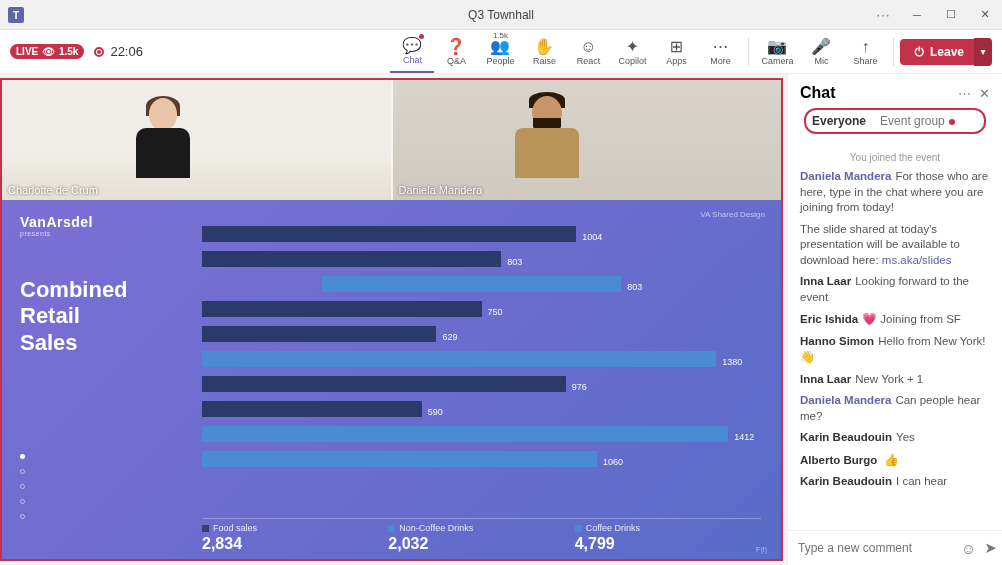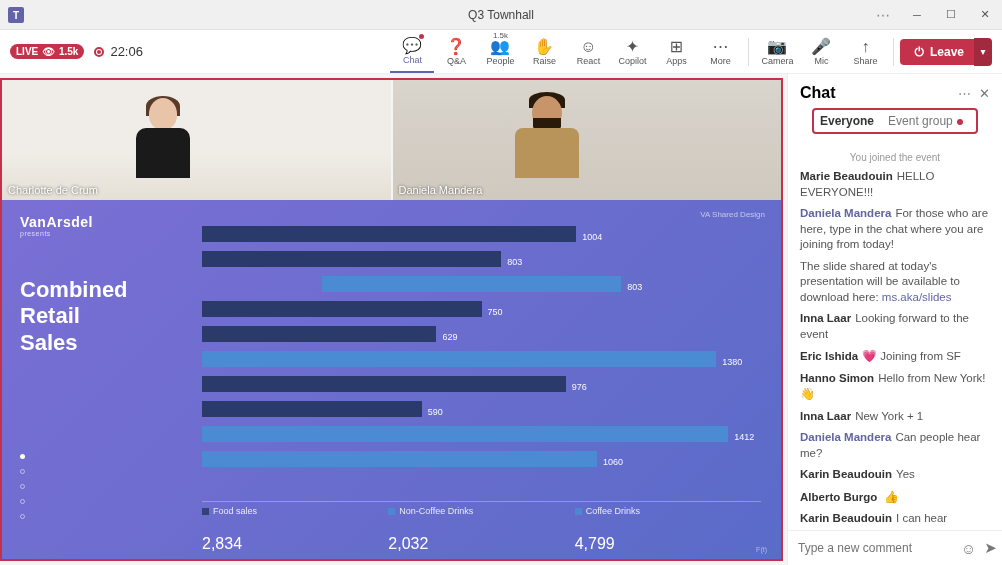--- a/index.html
+++ b/index.html
@@ -63,28 +63,28 @@
   .bar-row { display:flex; align-items:flex-end; height:22px; margin-bottom:3px; }
   .bar { height:16px; }
   .bar.dark { background:#2a3a6b; }
   .bar.light { background:#4a8bd4; }
   .bar-val { font-size:9px; margin-left:6px; opacity:0.95; }
   .chart-legend { position:absolute; left:200px; bottom:6px; right:20px; display:flex; border-top:1px solid rgba(255,255,255,0.3); padding-top:4px; }
   .legend-col { flex:1; }
   .legend-label { font-size:9px; opacity:0.85; display:flex; align-items:center; gap:4px; }
   .legend-label::before { content:''; width:7px; height:7px; background:#4a8bd4; display:inline-block; }
   .legend-label.dark::before { background:#2a3a6b; }
-  .legend-val { font-size:16px; font-weight:400; margin-top:19px; }
+  .legend-val { font-size:16px; font-weight:700; margin-top:2px; }
   .chart-side-label { position:absolute; right:-6px; bottom:0; font-size:7px; opacity:0.5; writing-mode:horizontal-tb; }
 
   .chat-panel { width: 215px; background: #fff; border-left: 1px solid #eee; display: flex; flex-direction: column; }
   .chat-header { padding: 10px 12px 6px; display:flex; align-items:center; }
   .chat-title { font-size: 16px; font-weight: 700; flex:1; }
   .chat-header .ico-btn { font-size:13px; color:#777; margin-left:8px; cursor:pointer; }
-  .chat-tabs-outline { border: 2px solid #c4314b; border-radius: 4px; margin: 0 24px 6px; padding: 4px 6px; display:flex; gap:14px; align-items:center; }
+  .chat-tabs-outline { border: 2px solid #c4314b; border-radius: 12px; margin: 0 16px 6px; padding: 4px 6px; display:flex; gap:14px; align-items:center; }
   .chat-tab { font-size: 12px; color: #777; cursor:pointer; position:relative; }
   .chat-tab.active { color: #333; font-weight:600; }
   .chat-tab .dot { width:6px; height:6px; background:#c4314b; border-radius:50%; display:inline-block; margin-left:4px; vertical-align:middle; }
   .chat-messages { flex:1; overflow:hidden; padding: 6px 12px; font-size: 11.5px; color:#555; }
   .sys-msg { text-align:center; color:#999; font-size:10px; margin: 6px 0; }
   .msg { margin-bottom: 6px; line-height:1.35; }
   .msg .author { font-weight:700; color:#333; margin-right:4px; }
   .msg .author.link { color:#6264a7; }
   .msg .body-link { color:#6264a7; }
   .msg .emoji { font-size:12px; }
@@ -284,21 +284,20 @@
       <span class="chat-title">Chat</span>
       <span class="ico-btn">⋯</span>
       <span class="ico-btn">✕</span>
     </div>
     <div class="chat-tabs-outline" id="chat-tabs">
         <span class="chat-tab active">Everyone</span>
         <span class="chat-tab">Event group<span class="dot"></span></span>
       </div>
     <div class="chat-messages" id="chat-msgs">
       <div class="sys-msg">You joined the event</div>
-    <div class="msg"><span class="author">Marie Beaudouin</span><span>HELLO EVERYONE!!!</span></div>
         <div class="msg"><span class="author link">Daniela Mandera</span><span>For those who are here, type in the chat where you are joining from today!</span></div>
         <div class="msg"><span>The slide shared at today's presentation will be available to download here: </span><span class="body-link">ms.aka/slides</span></div>
         <div class="msg"><span class="author">Inna Laar</span><span>Looking forward to the event</span></div>
         <div class="msg"><span class="author">Eric Ishida</span><span class="emoji">💗</span> <span>Joining from SF</span></div>
         <div class="msg"><span class="author">Hanno Simon</span><span>Hello from New York!</span> <span class="emoji">👋</span></div>
         <div class="msg"><span class="author">Inna Laar</span><span>New York + 1</span></div>
         <div class="msg"><span class="author link">Daniela Mandera</span><span>Can people hear me?</span></div>
         <div class="msg"><span class="author">Karin Beaudouin</span><span>Yes</span></div>
         <div class="msg"><span class="author">Alberto Burgo</span> <span class="emoji">👍</span></div>
         <div class="msg"><span class="author">Karin Beaudouin</span><span>I can hear</span></div>

